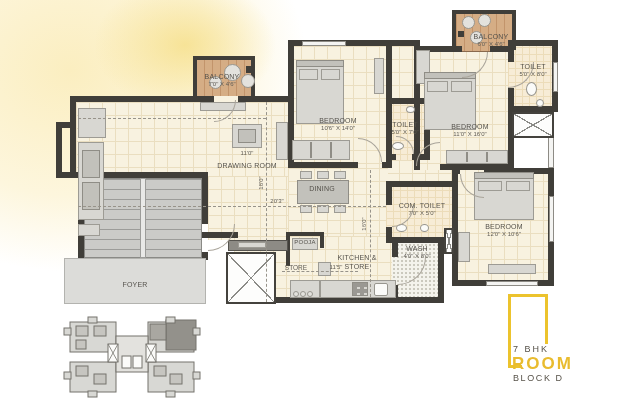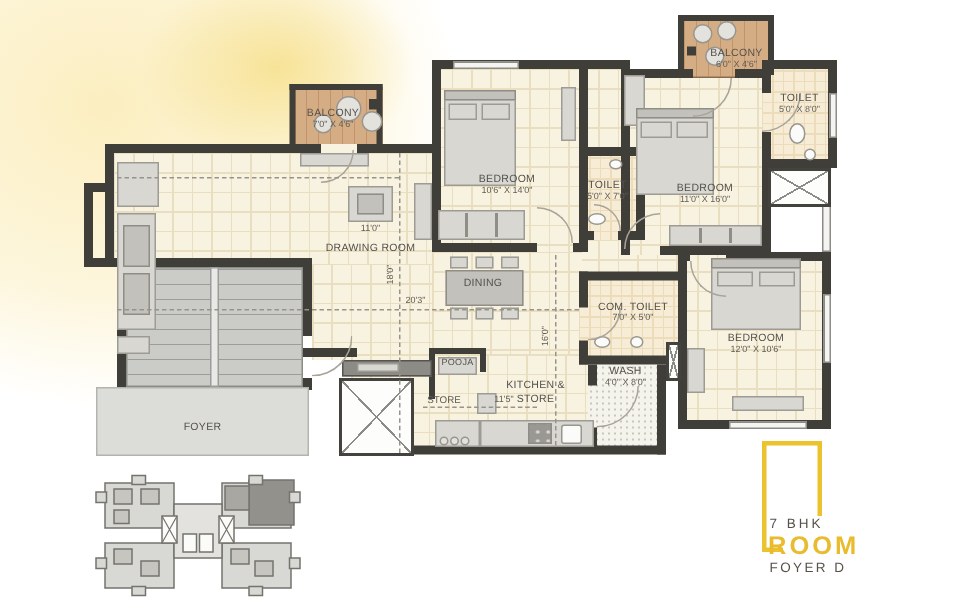--- a/index.html
+++ b/index.html
@@ -326,14 +326,14 @@
       <rect x="26" y="75" width="9" height="6"></rect>
       <rect x="104" y="75" width="9" height="6"></rect>
     </g>
     <path d="M46 28 L56 46 M56 28 L46 46 M84 28 L94 46 M94 28 L84 46" stroke="#75736d" stroke-width="0.8" fill="none"></path>
   </svg>
 
   <div class="logo-rect"></div>
   <div class="logo-mask"></div>
   <div class="logo-t1">7 BHK</div>
   <div class="logo-t2">ROOM</div>
-  <div class="logo-t3">FOYER D</div>
+  <div class="logo-t3">BLOCK D</div>
 </div>
 
 </body></html>

